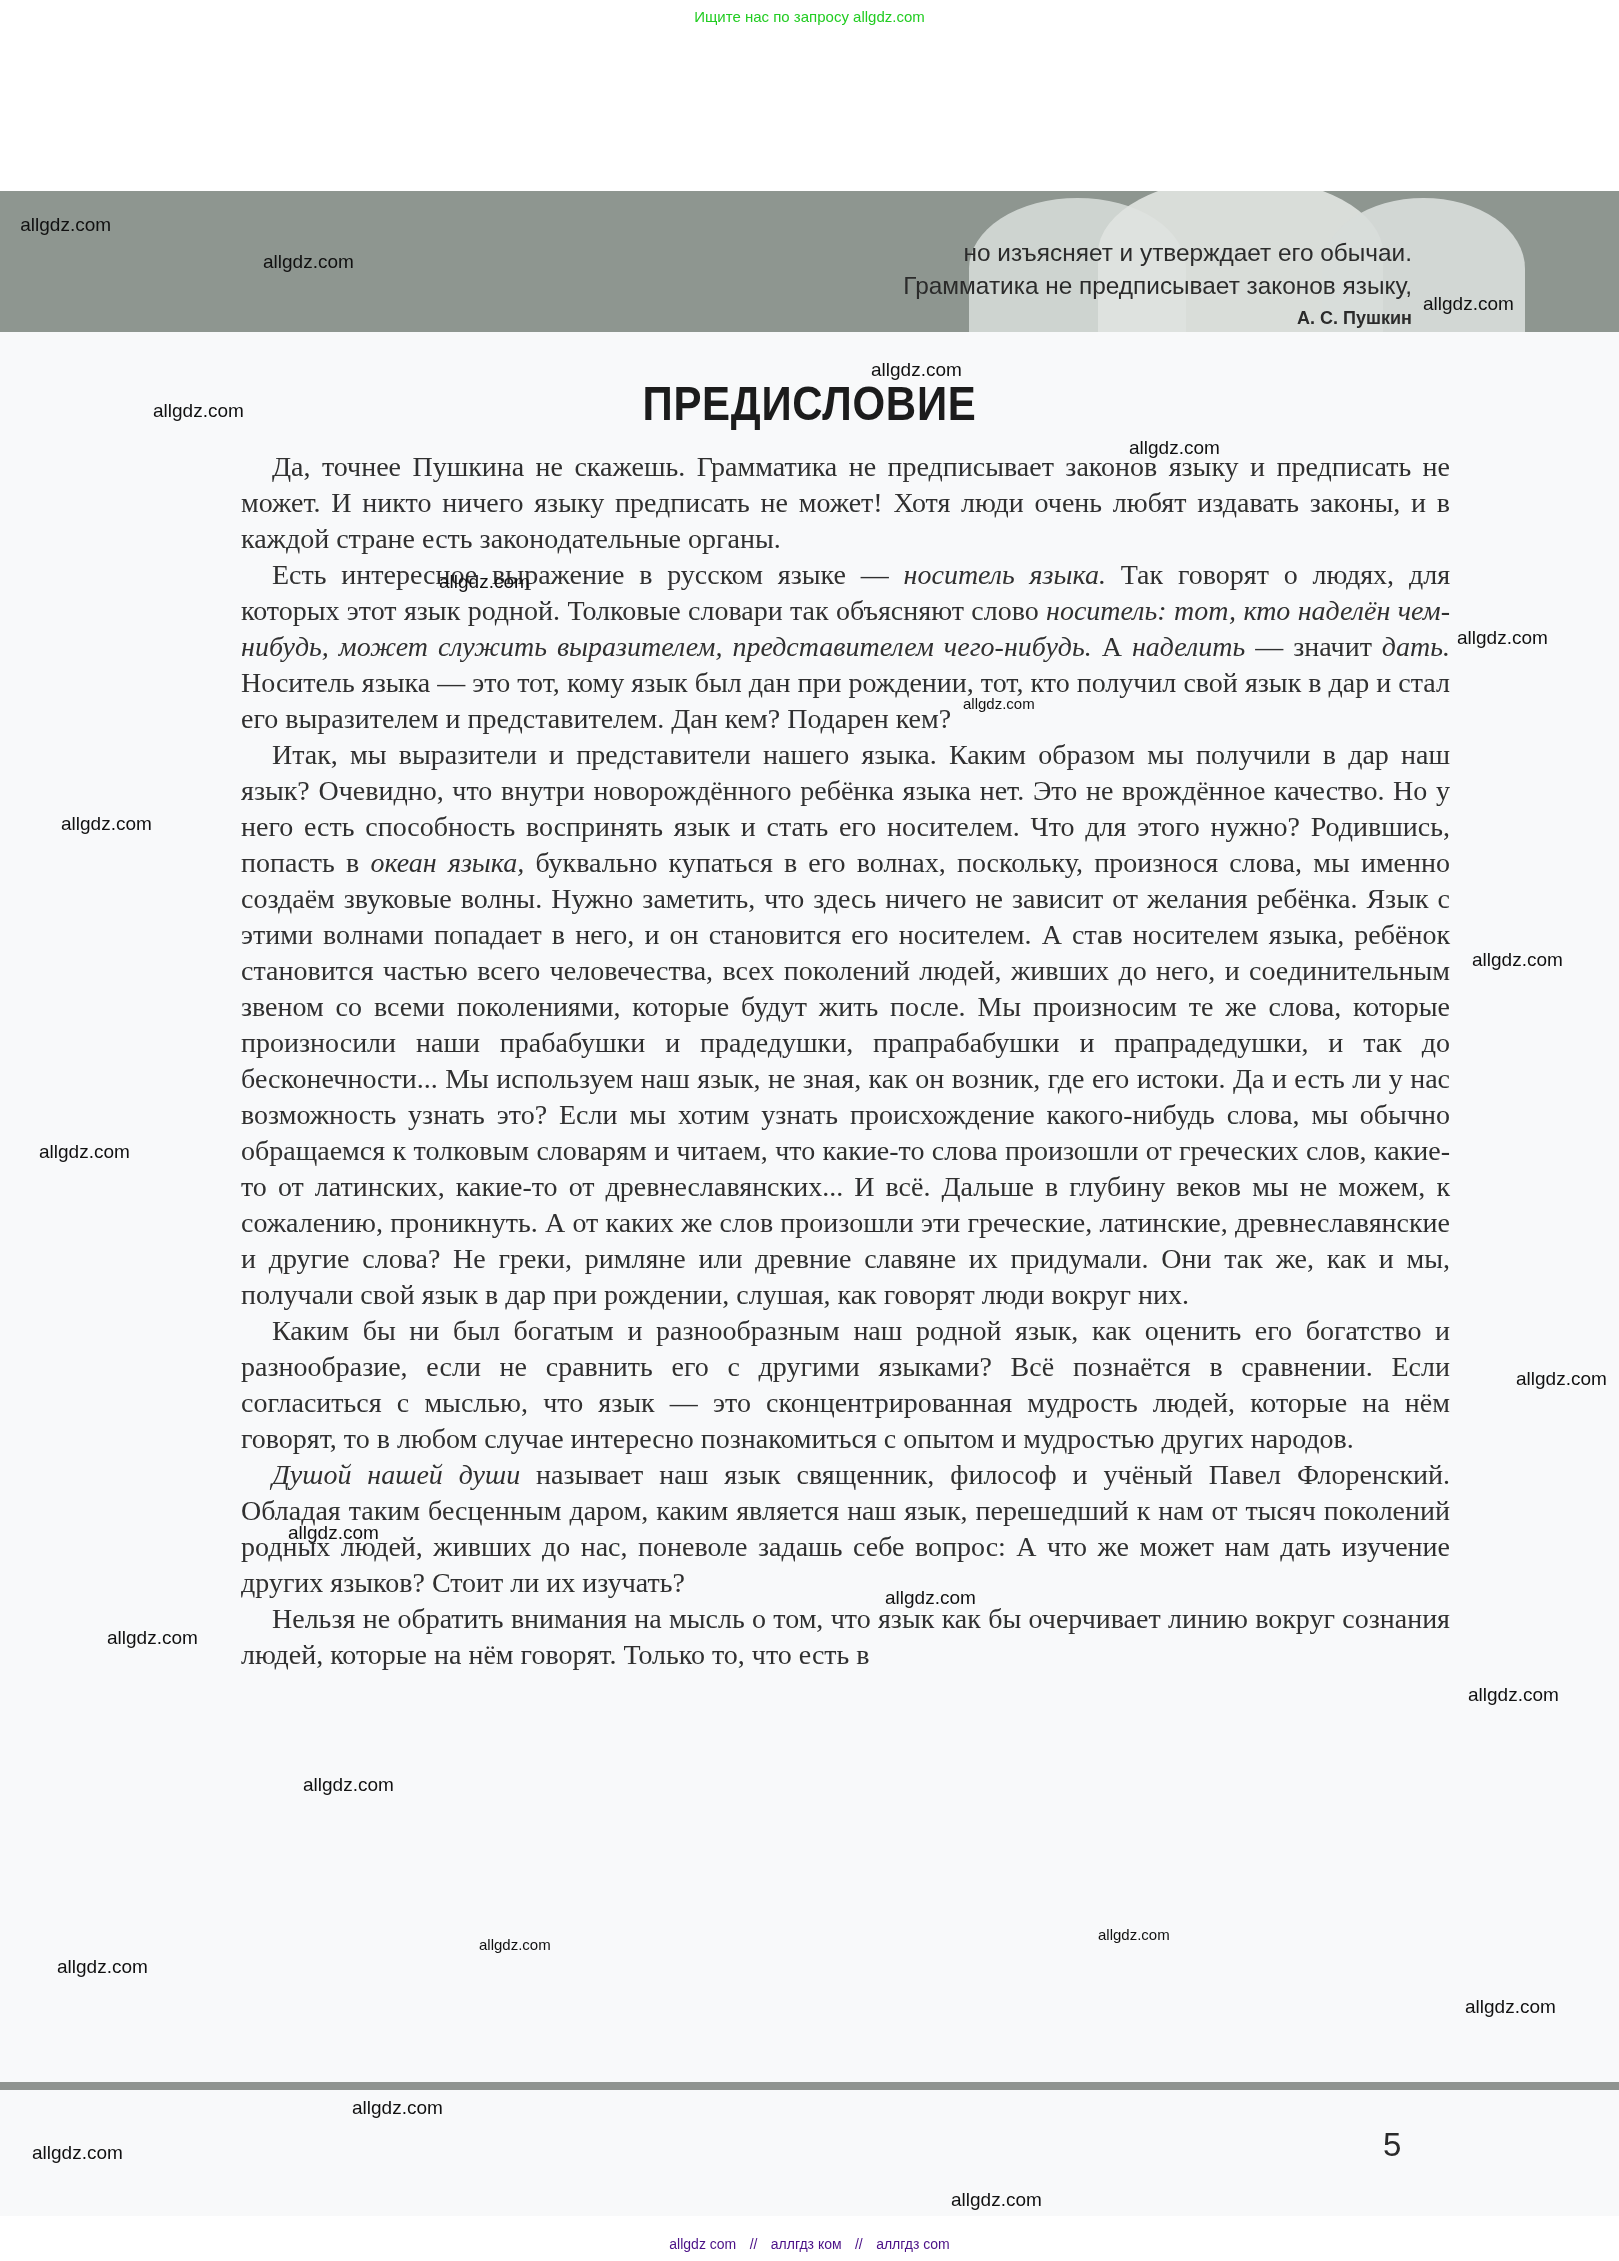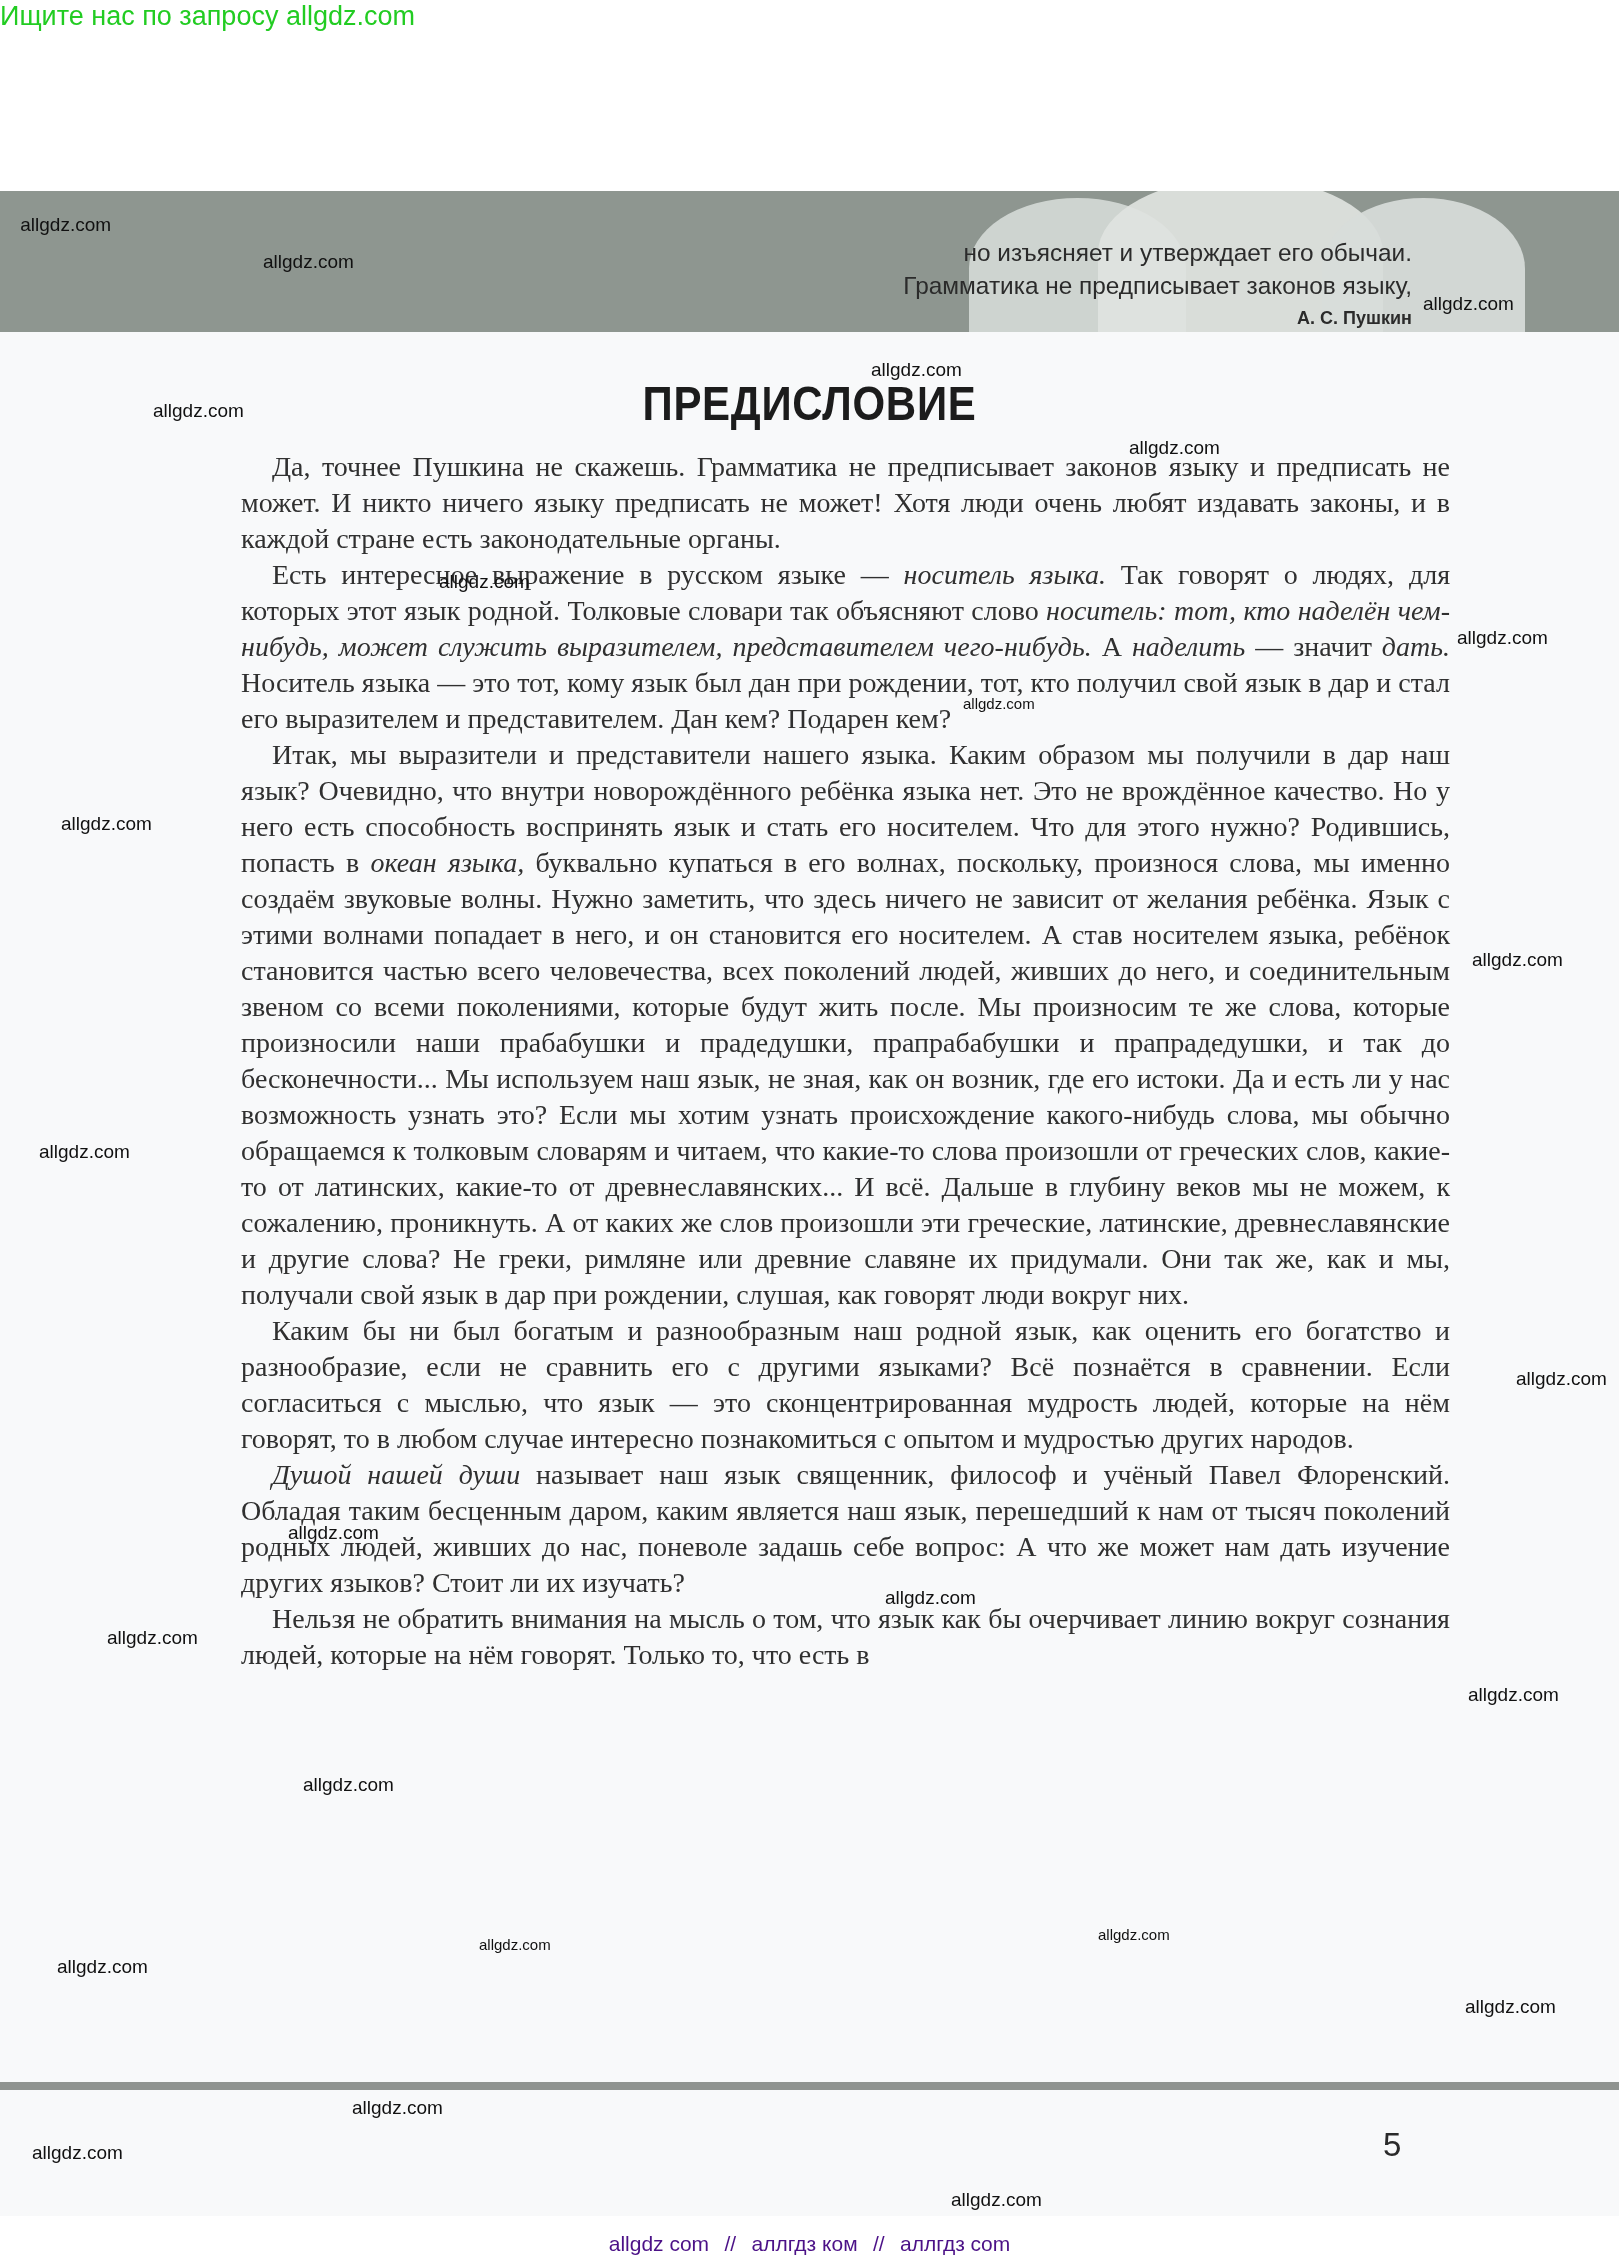--- a/index.html
+++ b/index.html
@@ -3,22 +3,22 @@
 <meta charset="utf-8">
 <style>
   html, body { margin:0; padding:0; }
   body {
     width:1619px; height:2261px; position:relative; overflow:hidden;
     background:#ffffff;
     font-family:"Liberation Serif", serif;
   }
   .top-banner-link {
     position:absolute; left:0; top:0; width:1619px; height:34px;
-    text-align:left; line-height:33px;
-    font-family:"Liberation Sans", sans-serif; font-size:27px; color:#22cc22;
+    text-align:center; line-height:33px;
+    font-family:"Liberation Sans", sans-serif; font-size:15px; color:#22cc22;
   }
   .header-band {
     position:absolute; left:0; top:191px; width:1619px; height:141px;
     background:#8e9690;
     overflow:hidden;
   }
   .petal {
     position:absolute; background:#d4d9d6; border-radius:50% 50% 0 0 / 40% 40% 0 0;
     opacity:0.92;
   }
@@ -60,21 +60,21 @@
     font-family:"Liberation Sans", sans-serif; font-size:33px; color:#2a2a2a;
   }
   .wm {
     position:absolute; font-family:Liberation Sans, sans-serif;
     font-size:19px; color:#111111; white-space:nowrap;text-align:right;
   }
   .wm.small { font-size:15px; }
   .bottom-banner {
     position:absolute; left:0; top:2227px; width:1619px; height:34px;
     text-align:center; line-height:34px;
-    font-family:"Liberation Sans", sans-serif; font-size:21px; color:#4b1187;
+    font-family:"Liberation Sans", sans-serif; font-size:14px; color:#4b1187;
   }
   .bottom-banner .sep { margin:0 9.5px; }
 </style>
 </head>
 <body>
 
 <div class="top-banner-link">Ищите нас по запросу allgdz.com</div>
 
 <div class="header-band">
   <div class="petal p1"></div>

